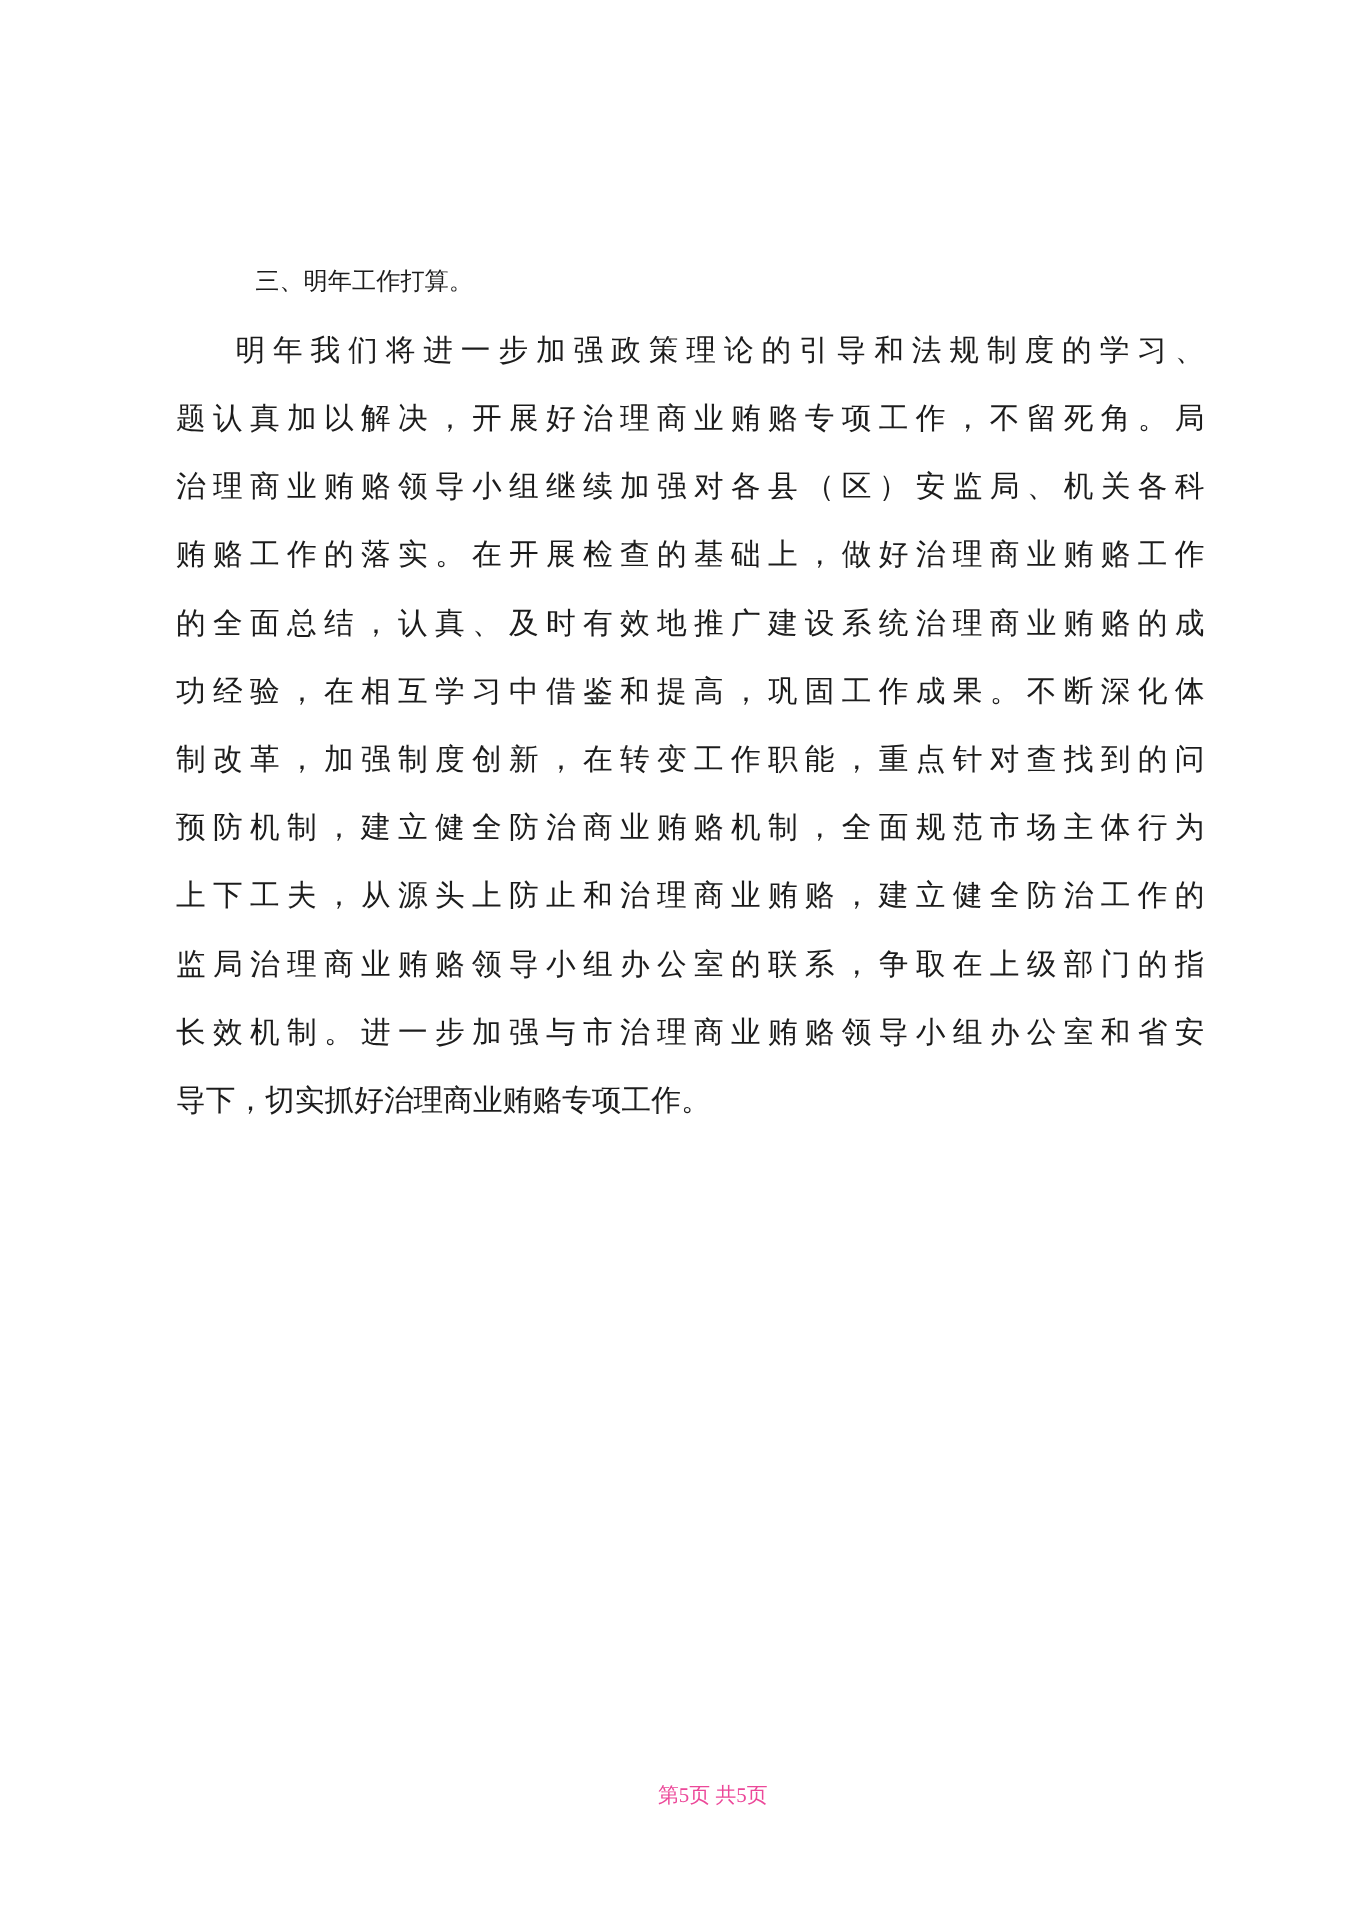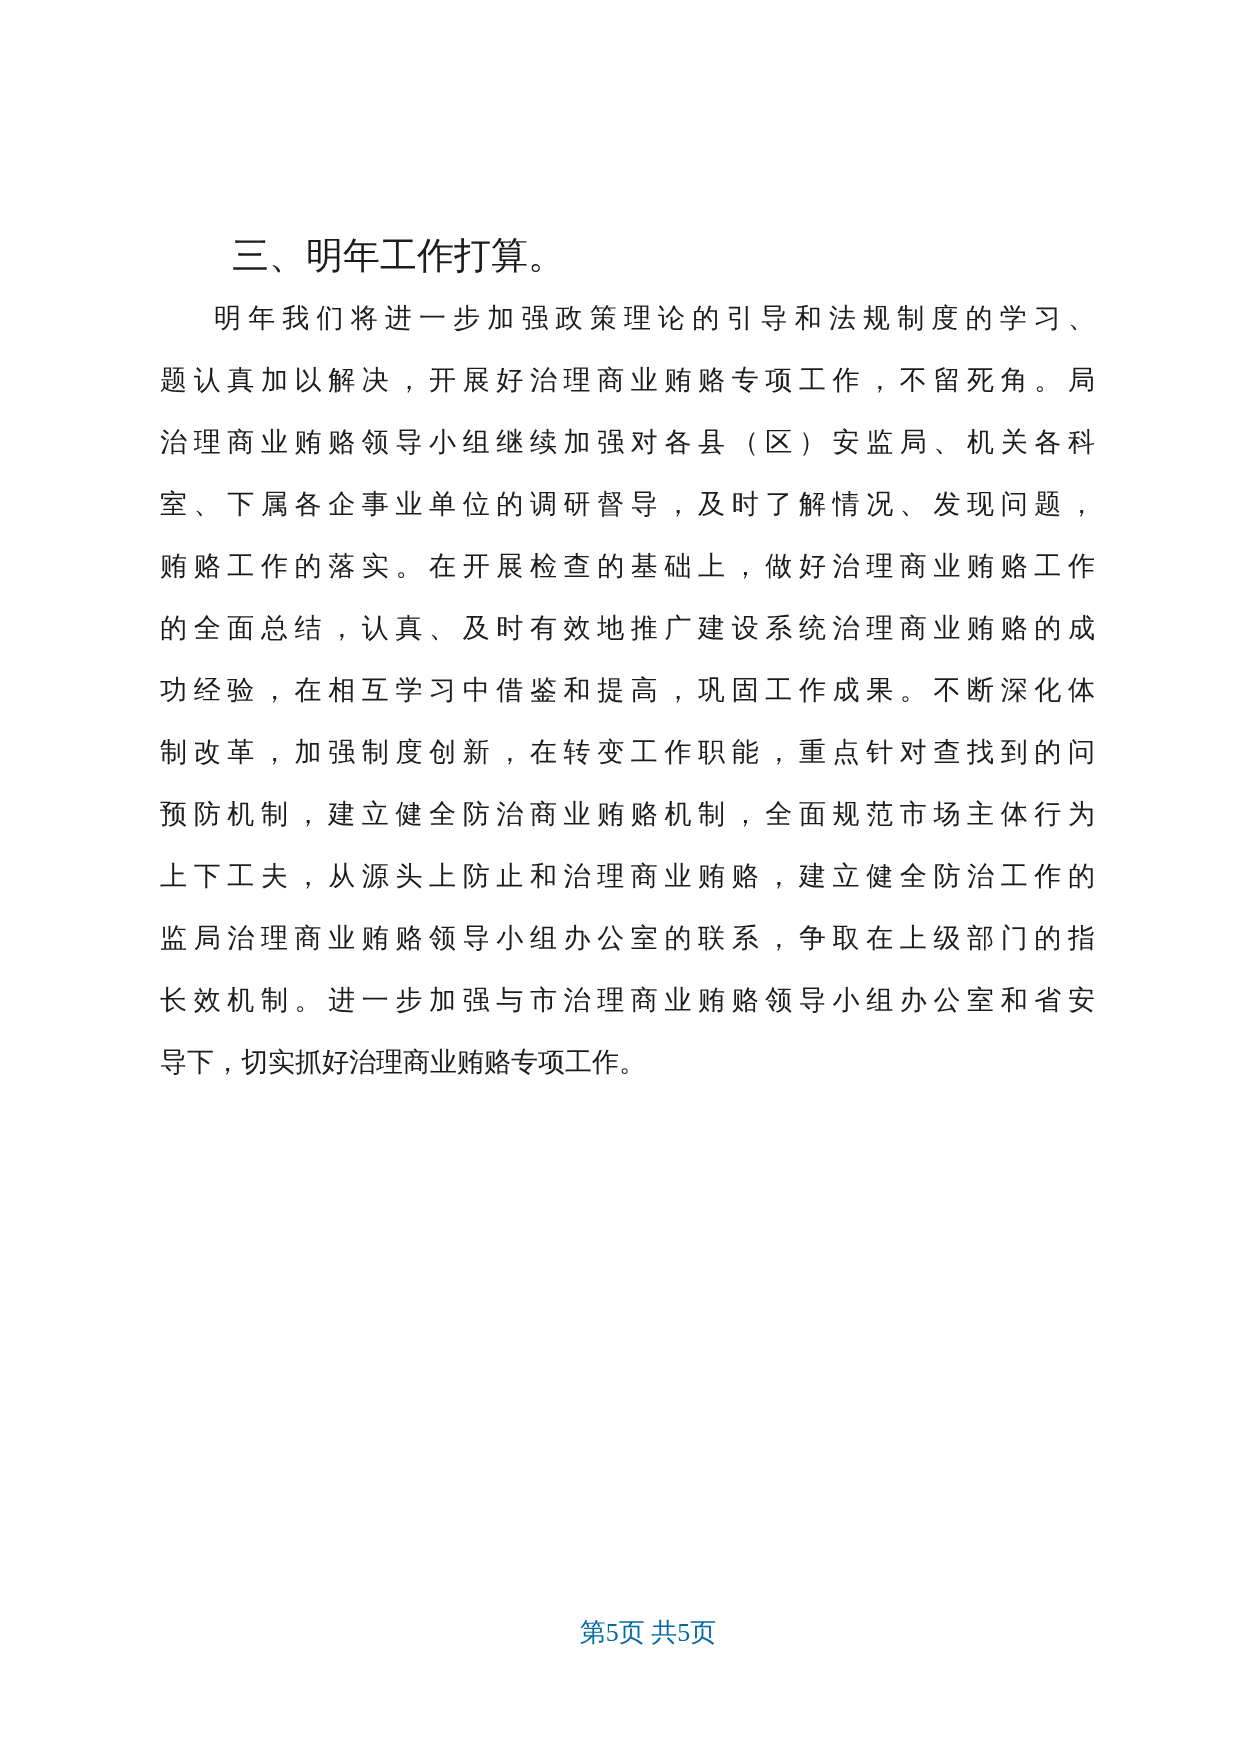--- a/index.html
+++ b/index.html
@@ -21,21 +21,21 @@
     background: #ffffff;
   }
   .content {
     position: absolute;
     left: 160px;
     top: 225px;
     width: 935px;
   }
   .heading {
     margin: 0;
-    font-size: 37px;
+    font-size: 22px;
     line-height: 62px;
     font-weight: normal;
     text-indent: 72px;
     white-space: nowrap;
   }
   .line {
     font-size: 27px;
     line-height: 62px;
     text-align: justify;
     text-align-last: justify;
@@ -48,36 +48,35 @@
     text-align-last: left;
     -moz-text-align-last: left;
   }
   .footer {
     position: absolute;
     top: 1616px;
     left: 0;
     right: 0;
     padding-left: 55px;
     text-align: center;
-    font-size: 26px;
+    font-size: 19px;
     line-height: 34px;
-    color: #0369a1;
+    color: #ec4899;
   }
 </style>
 </head>
 <body>
 
 <div class="page">
   <div class="content">
     <p class="heading">三、明年工作打算。</p>
     <div id="paragraph">
         <div class="line first">明年我们将进一步加强政策理论的引导和法规制度的学习、</div>
         <div class="line">题认真加以解决，开展好治理商业贿赂专项工作，不留死角。局</div>
         <div class="line">治理商业贿赂领导小组继续加强对各县（区）安监局、机关各科</div>
-        <div class="line">室、下属各企事业单位的调研督导，及时了解情况、发现问题，</div>
         <div class="line">贿赂工作的落实。在开展检查的基础上，做好治理商业贿赂工作</div>
         <div class="line">的全面总结，认真、及时有效地推广建设系统治理商业贿赂的成</div>
         <div class="line">功经验，在相互学习中借鉴和提高，巩固工作成果。不断深化体</div>
         <div class="line">制改革，加强制度创新，在转变工作职能，重点针对查找到的问</div>
         <div class="line">预防机制，建立健全防治商业贿赂机制，全面规范市场主体行为</div>
         <div class="line">上下工夫，从源头上防止和治理商业贿赂，建立健全防治工作的</div>
         <div class="line">监局治理商业贿赂领导小组办公室的联系，争取在上级部门的指</div>
         <div class="line">长效机制。进一步加强与市治理商业贿赂领导小组办公室和省安</div>
         <div class="line last">导下，切实抓好治理商业贿赂专项工作。</div>
       </div>

